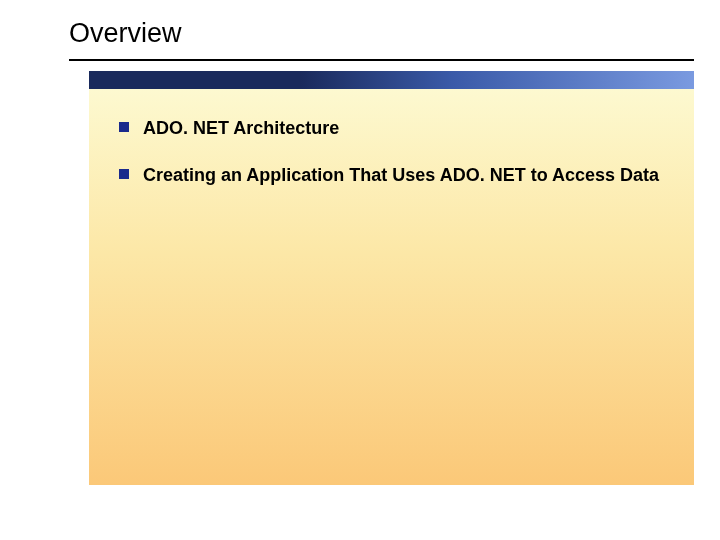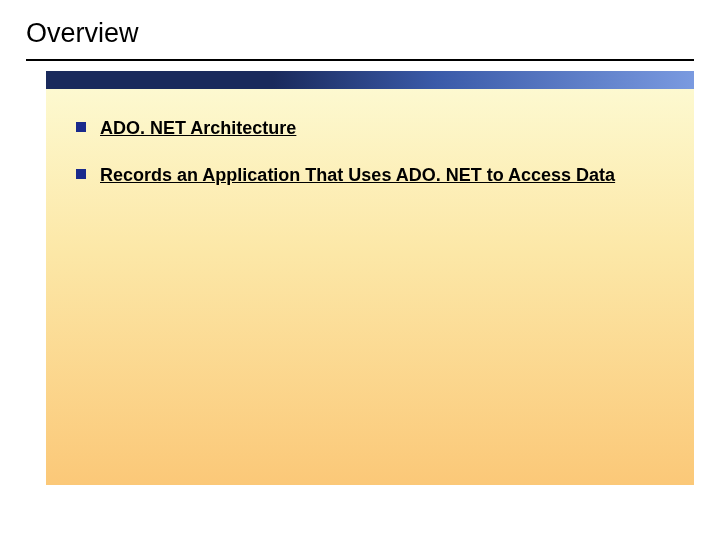--- a/index.html
+++ b/index.html
@@ -7,20 +7,21 @@
       width: 720px;
       height: 540px;
       background: #ffffff;
       font-family: Arial, Helvetica, sans-serif;
       overflow: hidden;
     }
     .slide {
       width: 100%;
       height: 100%;
       position: relative;
+      padding-left: 43px;
     }
     .title {
       padding: 18px 0 10px 26px;
       font-size: 27px;
       font-weight: 400;
       color: #000;
     }
     .title-underline {
       height: 2px;
       background: #000;
@@ -29,21 +30,20 @@
     .blue-bar {
       height: 18px;
       margin: 10px 26px 0 46px;
       background: linear-gradient(to right, #1a2a5c 0%, #1a2a5c 35%, #3a5aa8 60%, #7a9ae0 100%);
     }
     .content-area {
       margin: 0 26px 0 46px;
       height: 396px;
       background: linear-gradient(to bottom, #fdf9d0 0%, #fce8a8 40%, #fbc878 100%);
       padding: 28px 30px 20px 30px;
-      text-decoration: underline;
     }
     .bullet-item {
       display: flex;
       align-items: flex-start;
       margin-bottom: 24px;
     }
     .bullet-icon {
       width: 10px;
       height: 10px;
       background: #1a2a8c;
@@ -65,16 +65,16 @@
   <div class="title">Overview</div>
   <div class="title-underline"></div>
   <div class="blue-bar"></div>
   <div class="content-area">
     <div class="bullet-item">
       <div class="bullet-icon"></div>
       <div class="bullet-text">ADO. NET Architecture</div>
     </div>
     <div class="bullet-item">
       <div class="bullet-icon"></div>
-      <div class="bullet-text">Records an Application That Uses ADO. NET to Access Data</div>
+      <div class="bullet-text">Creating an Application That Uses ADO. NET to Access Data</div>
     </div>
   </div>
 </div>
 
 </body></html>

